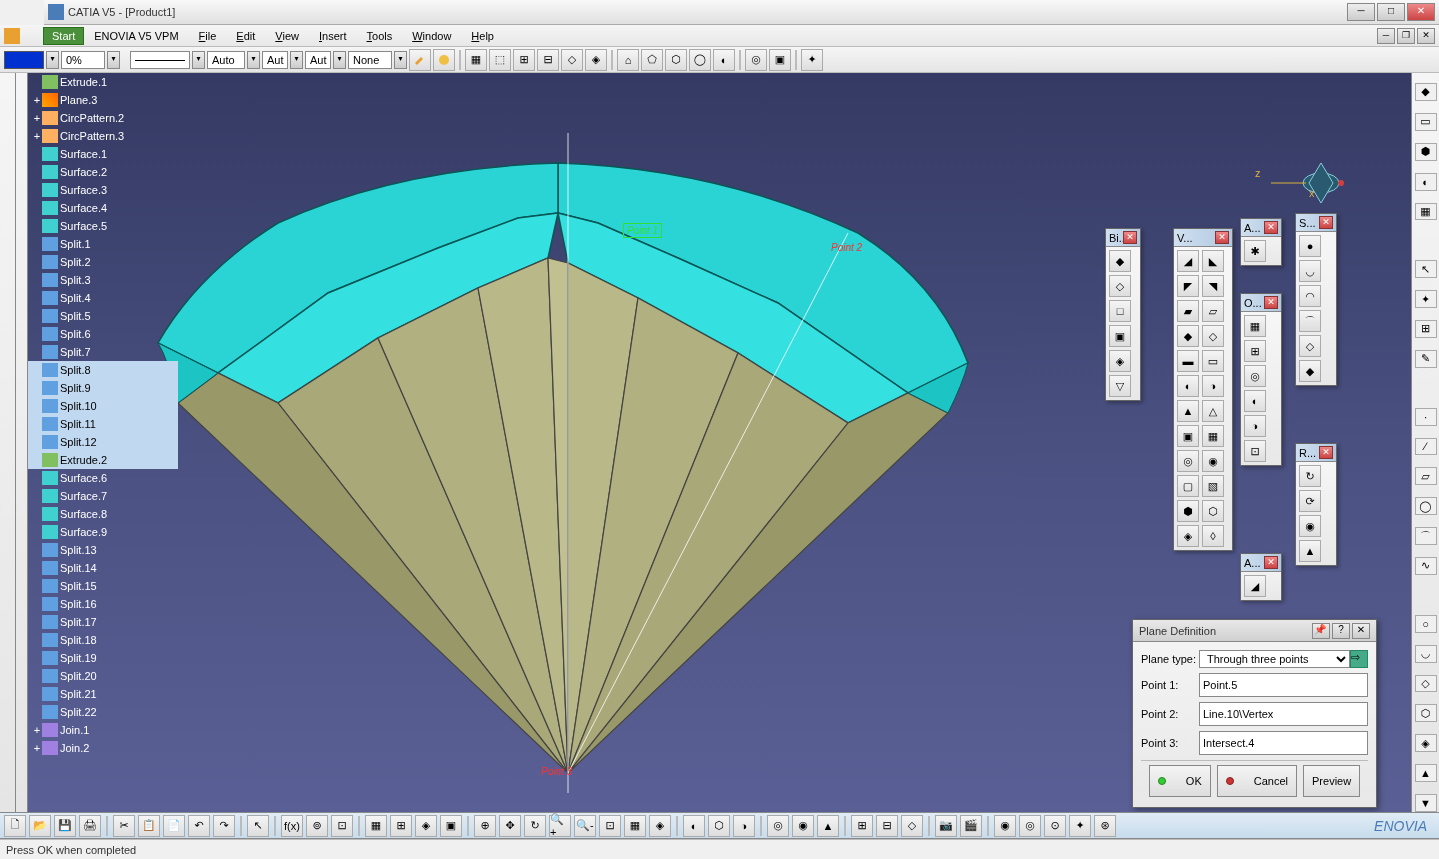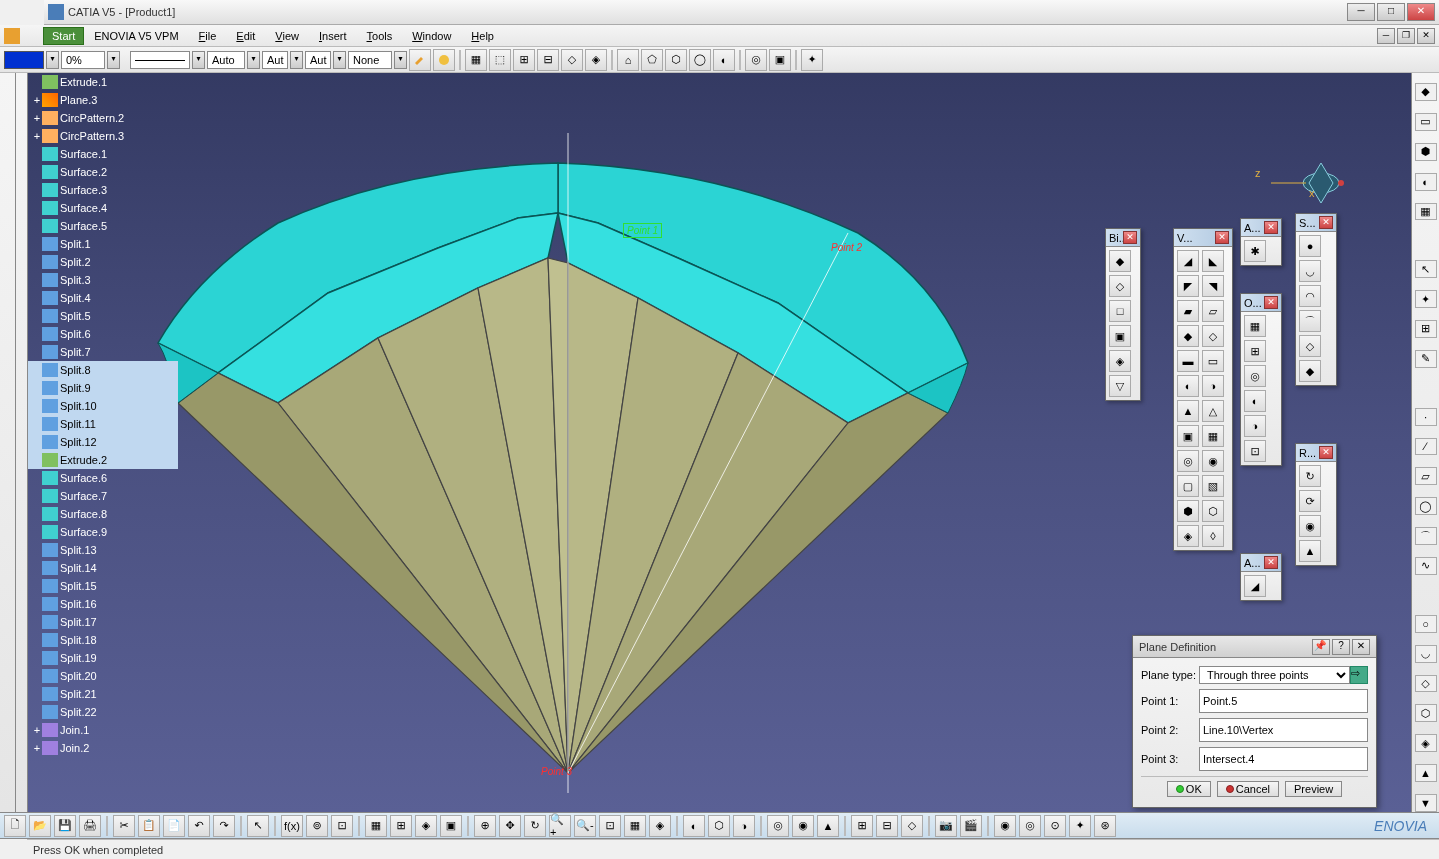--- a/index.html
+++ b/index.html
@@ -54,25 +54,25 @@
 .dlg-title{height:22px;background:linear-gradient(to bottom,#e8e8e8,#d0d0d0);display:flex;align-items:center;padding:0 6px;border-bottom:1px solid #888;}
 .dlg-title-text{flex:1;color:#333;}
 .dlg-hbtn{width:18px;height:16px;background:linear-gradient(to bottom,#eee,#ccc);border:1px solid #888;margin-left:2px;text-align:center;line-height:12px;font-size:10px;cursor:pointer;}
 .dlg-body{padding:8px;}
 .dlg-row{display:flex;align-items:center;margin-bottom:5px;}
 .dlg-label{width:58px;}
 .dlg-input{flex:1;height:18px;border:1px solid #888;background:#fff;padding:11px 3px;}
 .dlg-select{flex:1;height:18px;border:1px solid #888;background:#fff;padding:0 3px;}
 .nav-btn{width:18px;height:18px;background:#4a8;border:1px solid #286;cursor:pointer;}
 .dlg-btns{display:flex;gap:6px;justify-content:center;padding:4px 0 2px 0;border-top:1px solid #bbb;}
-.dlg-btn{height:16px;padding:0 8px;background:linear-gradient(to bottom,#f5f5f5,#ddd);border:1px solid #888;display:flex;align-items:center;gap:2px;cursor:pointer;}
+.dlg-btn{height:32px;padding:0 8px;background:linear-gradient(to bottom,#f5f5f5,#ddd);border:1px solid #888;display:flex;align-items:center;gap:20px;cursor:pointer;}
 .led-g{width:8px;height:8px;border-radius:50%;background:#3c3;border:1px solid #282;}
 .led-r{width:8px;height:8px;border-radius:50%;background:#c33;border:1px solid #822;}
 .bottom-tb{position:absolute;left:0;right:0;bottom:20px;height:27px;background:linear-gradient(to bottom,#e0ecf5,#c8dcec);border-top:1px solid #888;border-bottom:1px solid #888;display:flex;align-items:center;padding:0 4px;gap:3px;}
-.statusbar{position:absolute;left:0;right:0;bottom:0;height:20px;background:#f0f0f0;border-top:1px solid #bbb;display:flex;align-items:center;padding:0 6px;color:#333;margin-left:27px;}
+.statusbar{position:absolute;left:0;right:0;bottom:0;height:20px;background:#f0f0f0;border-top:1px solid #bbb;display:flex;align-items:center;padding:0 6px;color:#333;}
 .annot{position:absolute;font-size:10px;padding:1px 3px;font-style:italic;}
 .annot.g{color:#30e030;border:1px solid #30e030;}
 .annot.r{color:#ff3030;}
 svg.icon{width:14px;height:14px;}
 .watermark{position:absolute;right:70px;bottom:10px;color:rgba(255,255,255,0.3);font-size:14px;font-style:italic;}
 </style>
 </head>
 <body>
 
 <div class="titlebar">

